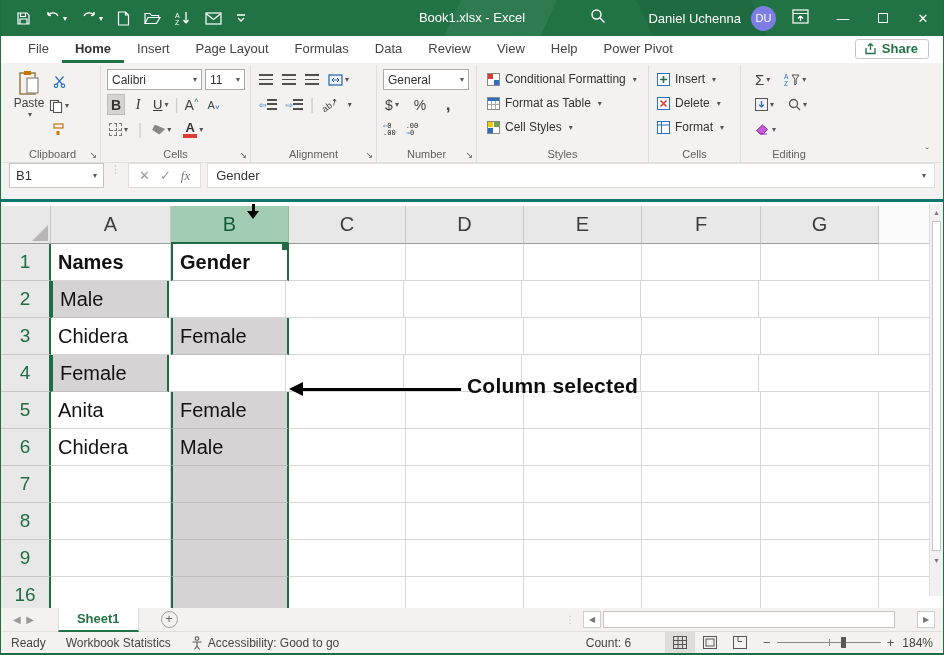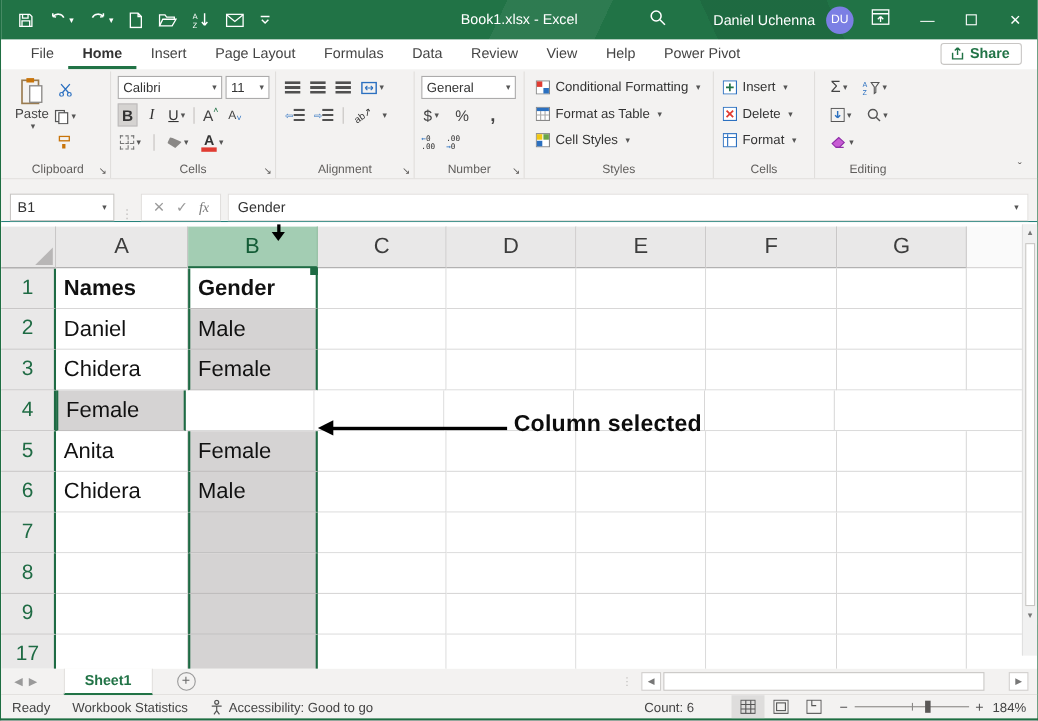--- a/index.html
+++ b/index.html
@@ -56,21 +56,21 @@
   .bordic::before { content:""; position:absolute; left:50%; top:0; bottom:0; border-left:1px dashed #777; }
   .bordic::after { content:""; position:absolute; top:50%; left:0; right:0; border-top:1px dashed #777; }
   .dec2 { font-size:7px; line-height:7px; color:#333; font-family:"DejaVu Sans Mono",monospace; }
   .dec2 b { color:#2B70C0; font-weight:400; }
   .bigbtn { display:flex; flex-direction:column; align-items:center; width:36px; padding-top:3px; color:#444; font-size:12px; }
   .stylerow { display:flex; align-items:center; gap:5px; font-size:12px; color:#333; height:24px; white-space:nowrap; }
   .sq { width:13px; height:13px; display:inline-block; }
   .sumchar { font-size:15px; color:#444; line-height:15px; }
   .collapse { position:absolute; right:14px; bottom:4px; color:#605E5C; font-size:11px; }
   
-  .fbar { height:39px; background:#F3F2F1; display:flex; align-items:flex-end; padding:0 8px; gap:6px; border-bottom:1px solid #0f766e; }
+  .fbar { height:39px; background:#F3F2F1; display:flex; align-items:flex-start; padding:0 8px; gap:6px; border-bottom:3px solid #0f766e; }
   .namebox { width:95px; height:25px; background:#fff; border:1px solid #C8C6C4; font-size:13px; color:#333;
              display:flex; align-items:center; justify-content:space-between; padding:0 6px; }
   .fdots { color:#C0BEBC; font-size:11px; letter-spacing:1px; }
   .fbtns { display:flex; align-items:center; gap:10px; background:#fff; border:1px solid #E1DFDD; height:25px; padding:0 10px; color:#9a9a9a; font-size:13px;}
   .fxsym { font-family:"Liberation Serif",serif; font-style:italic; color:#777; }
   .finput { flex:1; height:25px; background:#fff; border:1px solid #E1DFDD; font-size:13px; color:#333;
             display:flex; align-items:center; padding:0 8px; justify-content:space-between; }
   
   .gridwrap { position:relative; height:406px; background:#fff; overflow:hidden; }
   .colhdr-row { display:flex; margin-top:4px; height:38px; }
@@ -516,21 +516,20 @@
           <div class="cell hdrcell selcell activecell" style="width: 118px;">Gender</div>
           <div class="cell" style="width: 117px;"></div>
           <div class="cell" style="width: 118px;"></div>
           <div class="cell" style="width: 118px;"></div>
           <div class="cell" style="width: 119px;"></div>
           <div class="cell" style="width: 118px;"></div>
           <div class="cell" style="flex: 1 1 0%; border-right: none;"></div>
         </div>
         <div class="grow">
           <div class="rowh">2</div>
-          <div class="cell" style="width: 120px;">Daniel</div>
           <div class="cell selcell" style="width: 118px;">Male</div>
           <div class="cell" style="width: 117px;"></div>
           <div class="cell" style="width: 118px;"></div>
           <div class="cell" style="width: 118px;"></div>
           <div class="cell" style="width: 119px;"></div>
           <div class="cell" style="width: 118px;"></div>
           <div class="cell" style="flex: 1 1 0%; border-right: none;"></div>
         </div>
         <div class="grow">
           <div class="rowh">3</div>
@@ -602,21 +601,21 @@
           <div class="cell" style="width: 120px;"></div>
           <div class="cell selcell" style="width: 118px;"></div>
           <div class="cell" style="width: 117px;"></div>
           <div class="cell" style="width: 118px;"></div>
           <div class="cell" style="width: 118px;"></div>
           <div class="cell" style="width: 119px;"></div>
           <div class="cell" style="width: 118px;"></div>
           <div class="cell" style="flex: 1 1 0%; border-right: none;"></div>
         </div>
         <div class="grow">
-          <div class="rowh">17</div>
+          <div class="rowh">16</div>
           <div class="cell" style="width: 120px;"></div>
           <div class="cell selcell" style="width: 118px;"></div>
           <div class="cell" style="width: 117px;"></div>
           <div class="cell" style="width: 118px;"></div>
           <div class="cell" style="width: 118px;"></div>
           <div class="cell" style="width: 119px;"></div>
           <div class="cell" style="width: 118px;"></div>
           <div class="cell" style="flex: 1 1 0%; border-right: none;"></div>
         </div>
       </div>

